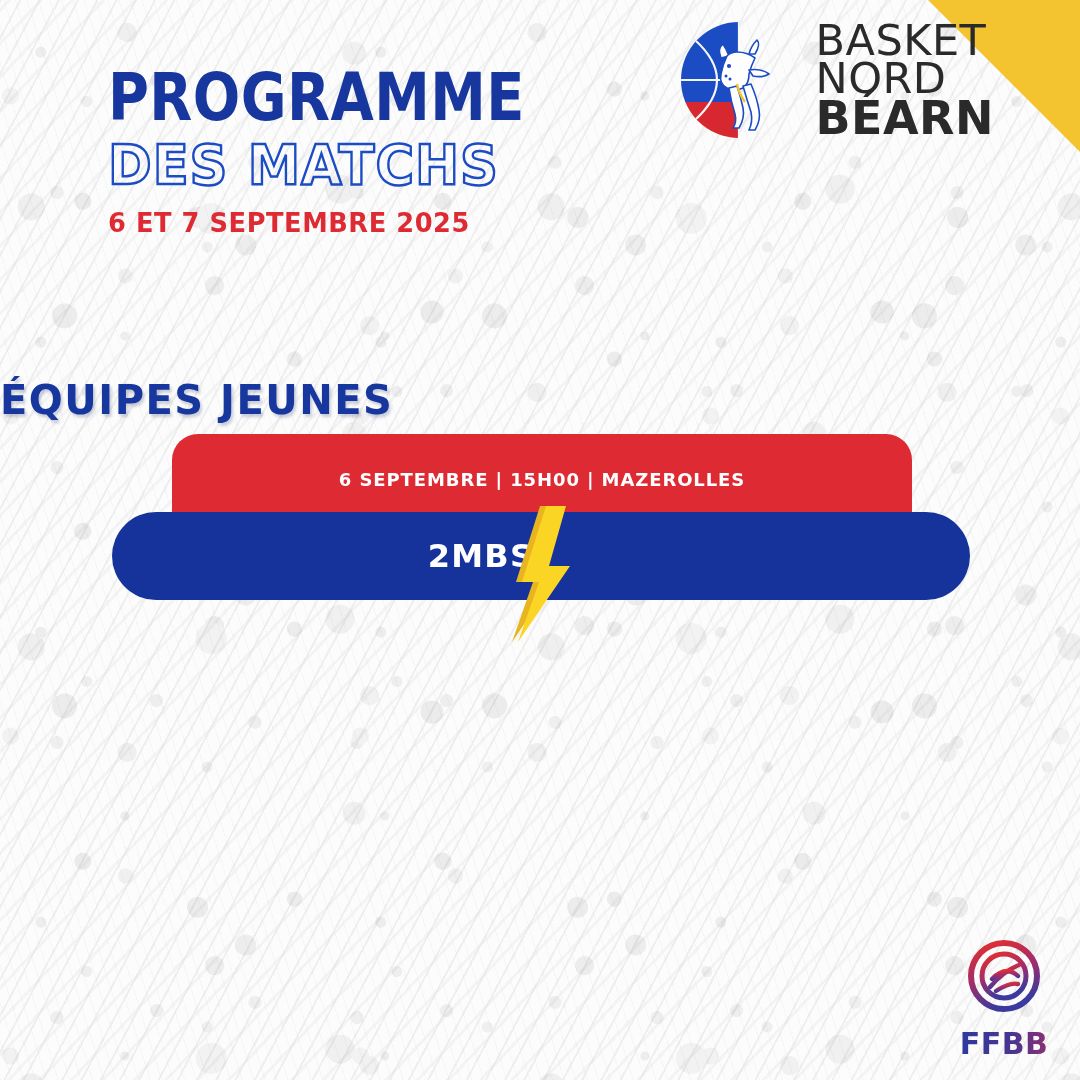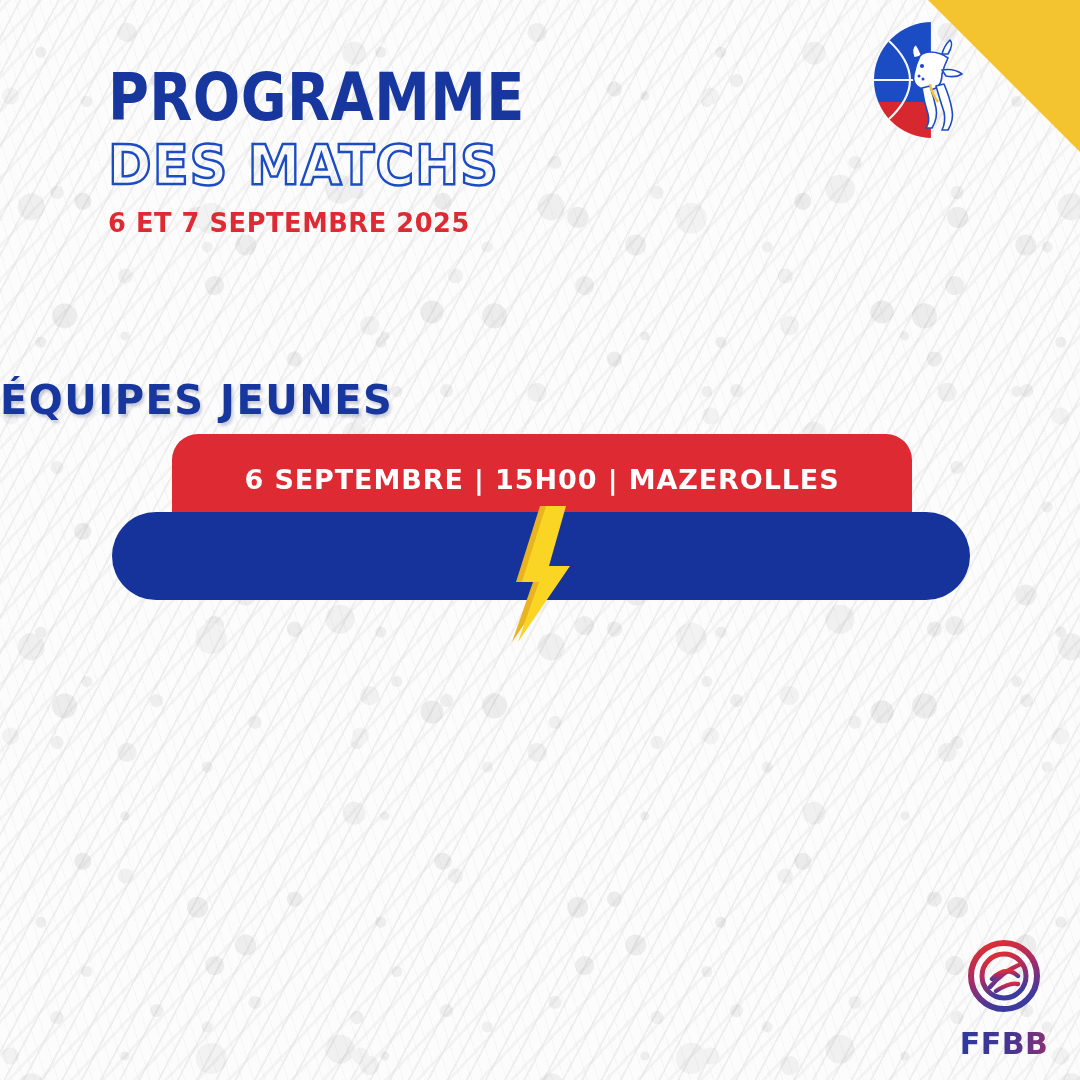--- a/index.html
+++ b/index.html
@@ -196,21 +196,21 @@
     width: 740px;
     height: 90px;
     background: #DE2A32;
     border-radius: 26px 26px 0 0;
     display: flex;
     align-items: center;
     justify-content: center;
   }
   .match-info-text {
     color: #ffffff;
-    font-size: 27px;
+    font-size: 18px;
     font-weight: 900;
     letter-spacing: .9px;
     font-family: "DejaVu Sans", sans-serif;
     white-space: nowrap;
   }
   .match-teams-bar {
     position: absolute;
     left: 112px;
     top: 78px;
     width: 858px;
@@ -305,31 +305,37 @@
                  Q64 80 60 68 Z"></path>
         <path d="M72 52 Q84 50 92 56 Q86 60 76 58 Z"></path>
       </g>
       <g fill="#1B4CC4">
         <circle cx="52" cy="48" r="2.1"></circle>
         <circle cx="49" cy="58" r="1.5"></circle>
         <circle cx="53" cy="61" r="1.5"></circle>
       </g>
       <path d="M60 66 Q62 76 68 84" stroke="#F4C430" stroke-width="2.4" fill="none"></path>
     </svg>
+    <div class="club-words">
+      <span class="club-word-1">BASKET</span>
+      <span class="club-word-2">NORD</span>
+      <span class="club-word-3">BÉARN</span>
+    </div>
   </div>
 
   <div class="section-heading">ÉQUIPES JEUNES</div>
 
   <div class="match-card">
 
     <div class="match-info-bar">
       <span class="match-info-text">6 SEPTEMBRE | 15H00 | MAZEROLLES</span>
     </div>
 
     <div class="match-teams-bar">
+      <span class="team-name">2MBS</span>
       <span class="team-gap"></span>
     </div>
 
     <svg class="bolt" viewBox="0 0 76 140">
       <path d="M38 2 L14 78 L31 78 L10 138 L62 62 L41 62 L58 2 Z" fill="#E8B520"></path>
       <path d="M44 2 L20 78 L37 78 L16 138 L68 62 L47 62 L64 2 Z" fill="#FBD524"></path>
     </svg>
 
   </div>
 

